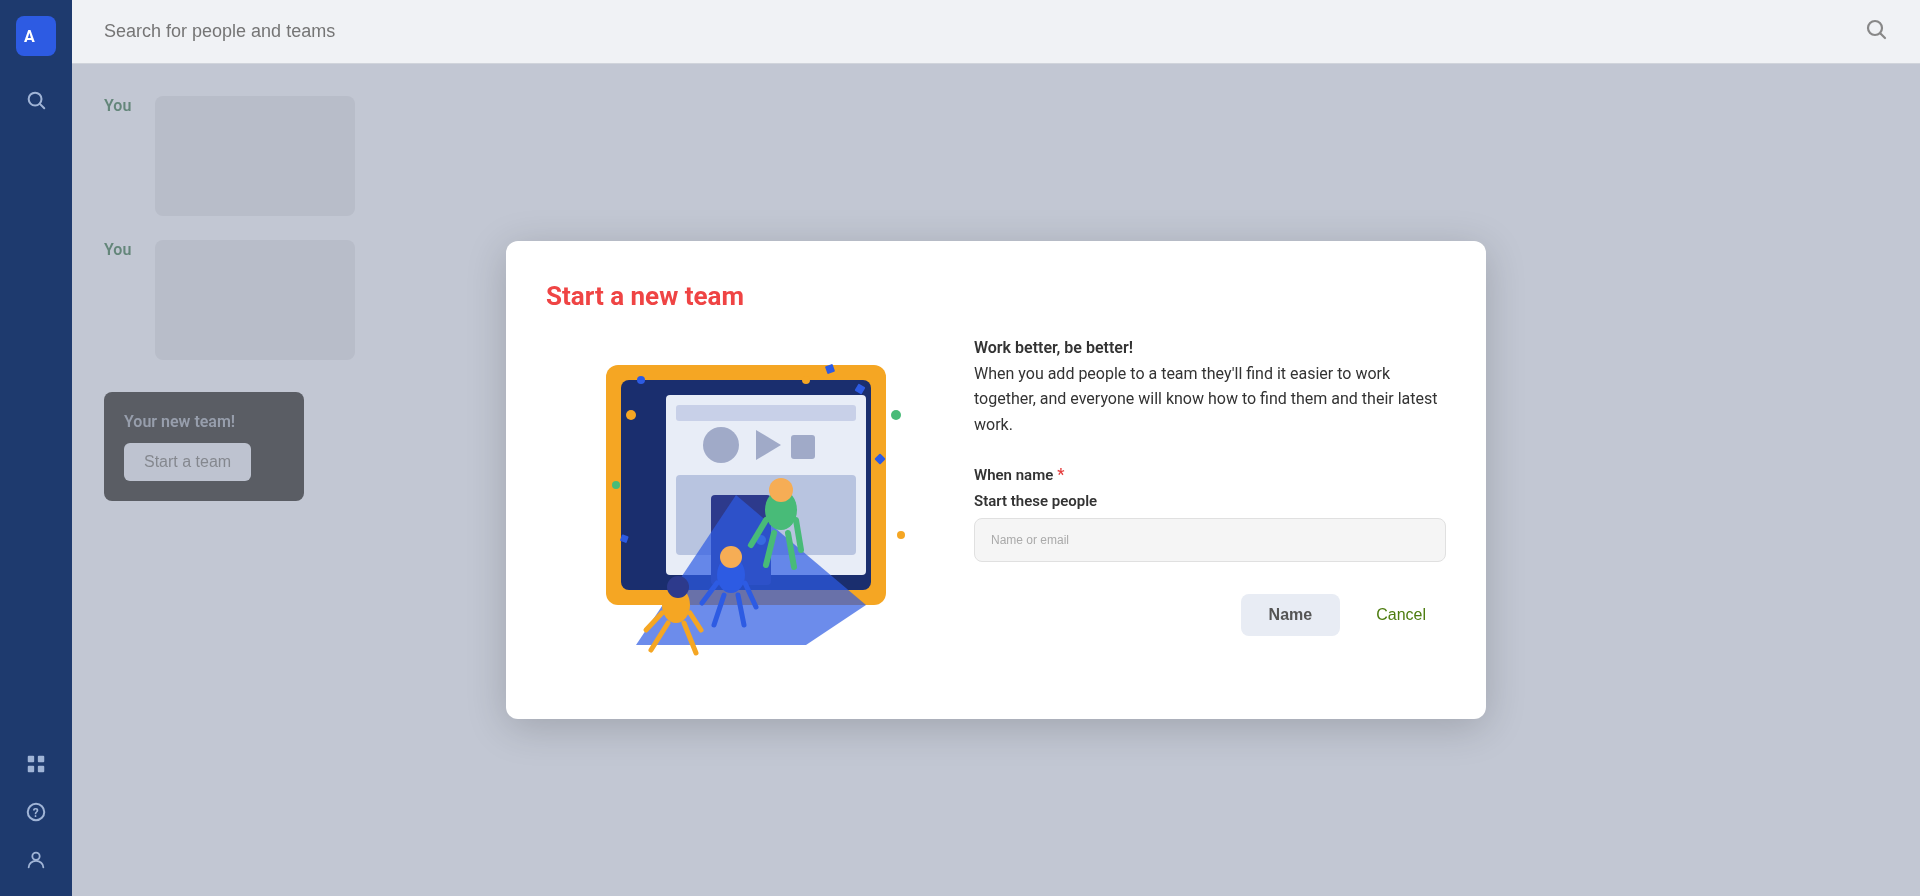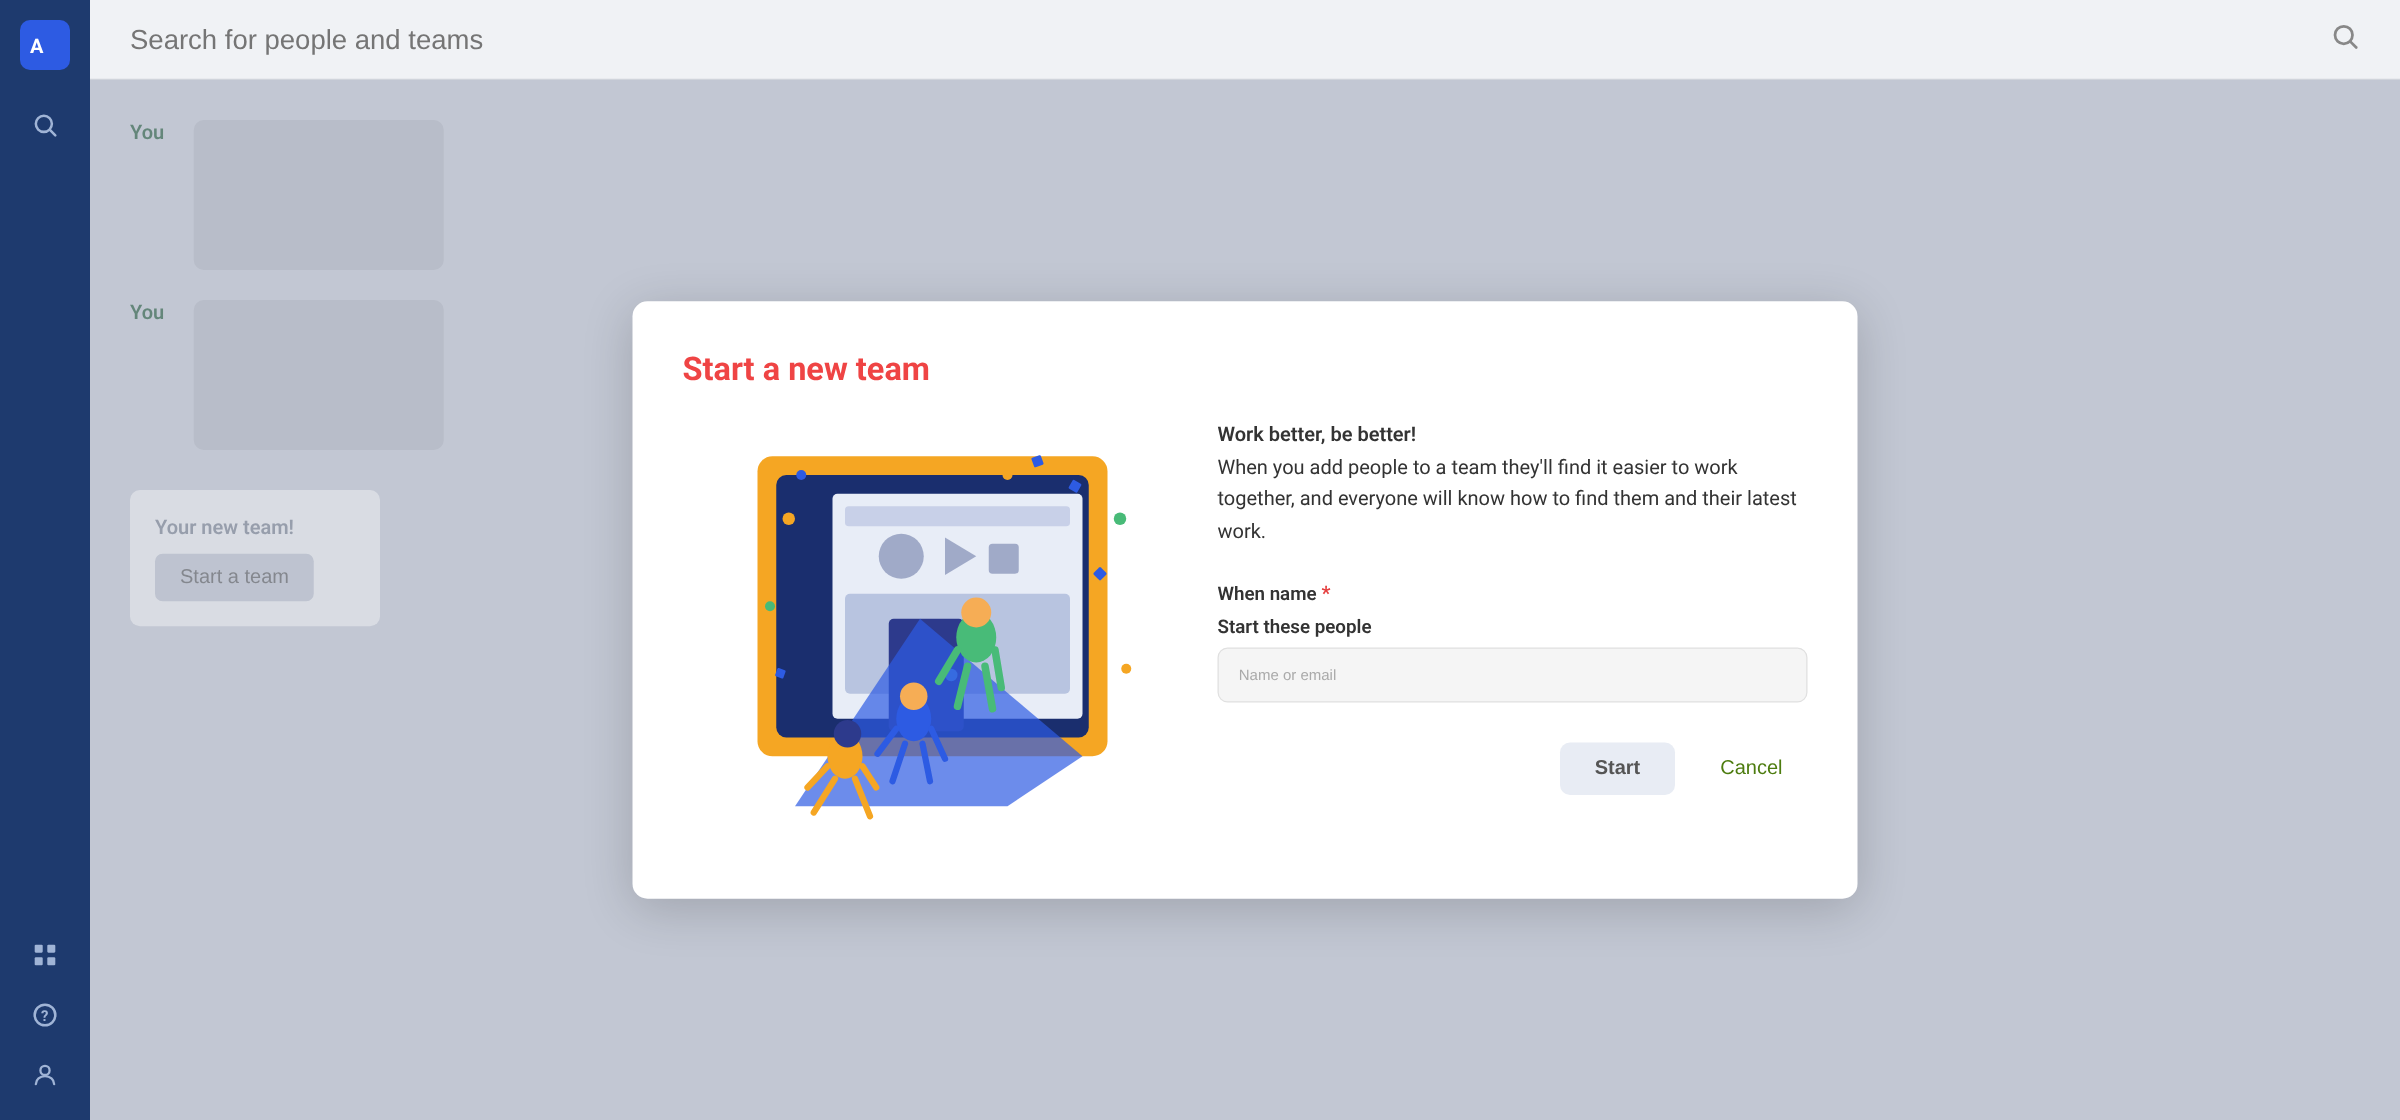--- a/index.html
+++ b/index.html
@@ -71,21 +71,21 @@
     .search-bar {
       flex: 1;
       display: flex;
       align-items: center;
       gap: 12px;
     }
     .search-bar input {
       flex: 1;
       border: none;
       background: transparent;
-      font-size: 22px;
+      font-size: 18px;
       color: #0c4a6e;
       outline: none;
     }
     .search-icon-btn {
       color: #888;
       font-size: 22px;
     }
 
     
     .content-area {
@@ -106,21 +106,21 @@
       width: 200px;
     }
     .content-text {
       font-size: 16px;
       font-weight: 600;
       color: #14532d;
       margin-bottom: 12px;
     }
 
     .team-card {
-      background: #ffffff;
+      background: #000000;
       border-radius: 8px;
       padding: 20px;
       width: 200px;
     }
     .team-card-title {
       font-size: 16px;
       font-weight: 600;
       color: #7a8290;
       margin-bottom: 12px;
     }
@@ -388,21 +388,21 @@
 
             <label class="form-label">
               <span>When name</span>
               <span class="required">*</span>
             </label>
 
             <label class="form-label">Start these people</label>
             <input type="text" class="form-input-plain" placeholder="Name or email" style="">
 
             <div class="modal-actions">
-              <button class="btn-start">Start</button>
+              <button class="btn-start">Name</button>
               <button class="btn-cancel">Cancel</button>
             </div>
           </div>
         </div>
       </div>
     </div>
   </div>
 </div>
 
 </body></html>

